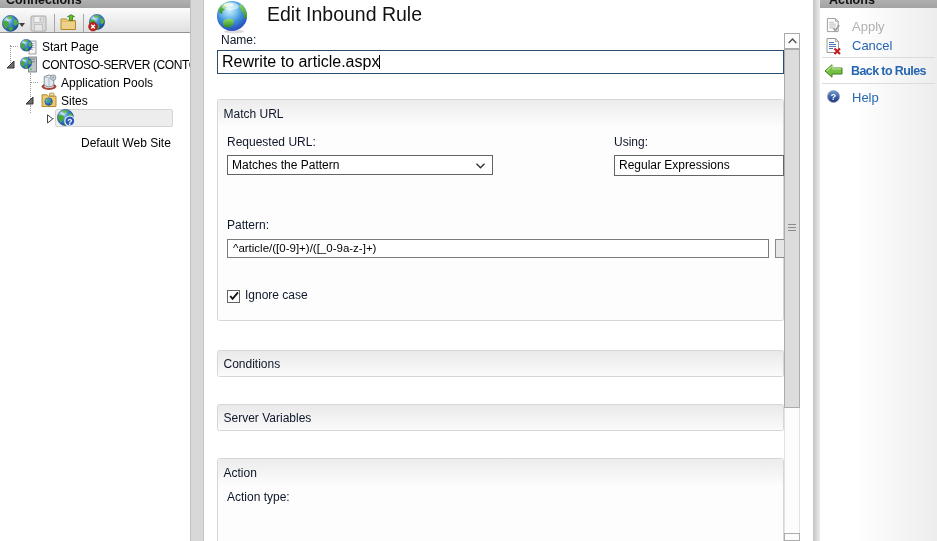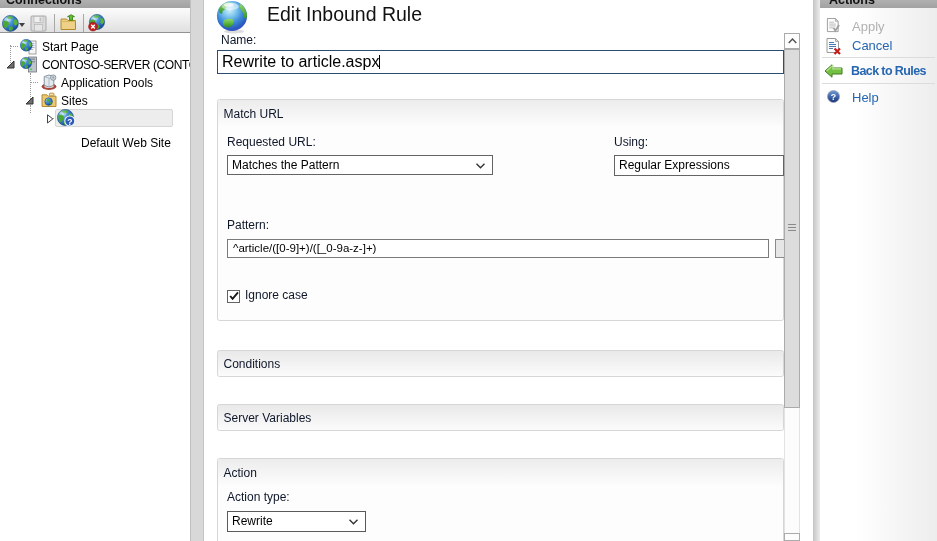--- a/index.html
+++ b/index.html
@@ -198,25 +198,20 @@
   <div class="abs lbl" style="left:19.5px;top:357.5px;">Conditions</div>
 
   <div class="abs sect" style="left:13px;top:404px;width:567px;height:27px;background:linear-gradient(#e9e9e9,#fbfbfb);"></div>
   <div class="abs lbl" style="left:19.5px;top:412px;">Server Variables</div>
 
   <div class="abs sect" style="left:13px;top:458px;width:567px;height:90px;">
         <div class="secthead"></div>
       </div>
   <div class="abs lbl" style="left:19.5px;top:467px;">Action</div>
   <div class="abs lbl" style="left:23px;top:491px;">Action type:</div>
-  <div class="abs selectbox" style="left:23px;top:511px;width:139px;height:21px;border-color:#5a5a5a;">Rewrite
-    <svg class="chev" style="right:7px;top:7px" width="9" height="6" viewBox="0 0 9 6">
-          <path d="M0.5 0.8 L4.5 4.8 L8.5 0.8" fill="none" stroke="#333" stroke-width="1.4"></path>
-        </svg>
-  </div>
 </div>
 
 <div class="abs" style="left:784px;top:33px;width:16px;height:508px;background:#fafafa;">
   <div class="abs" style="left:0;top:375px;width:16px;height:125px;background:#fcfcfc;border-left:1px solid #e2e2e2;border-right:1px solid #e2e2e2;"></div>
   <div class="abs" style="left:0;top:0;width:16px;height:16px;background:#fdfdfd;border:1px solid #ababab;">
     <svg style="position:absolute;left:3px;top:4px" width="9" height="6" viewBox="0 0 9 6">
           <path d="M0.7 5 L4.5 1 L8.3 5" fill="none" stroke="#505050" stroke-width="1.4"></path>
         </svg>
   </div>
   <div class="abs" style="left:0;top:16px;width:16px;height:359px;background:#dcdcdc;border:1px solid #ababab;">

